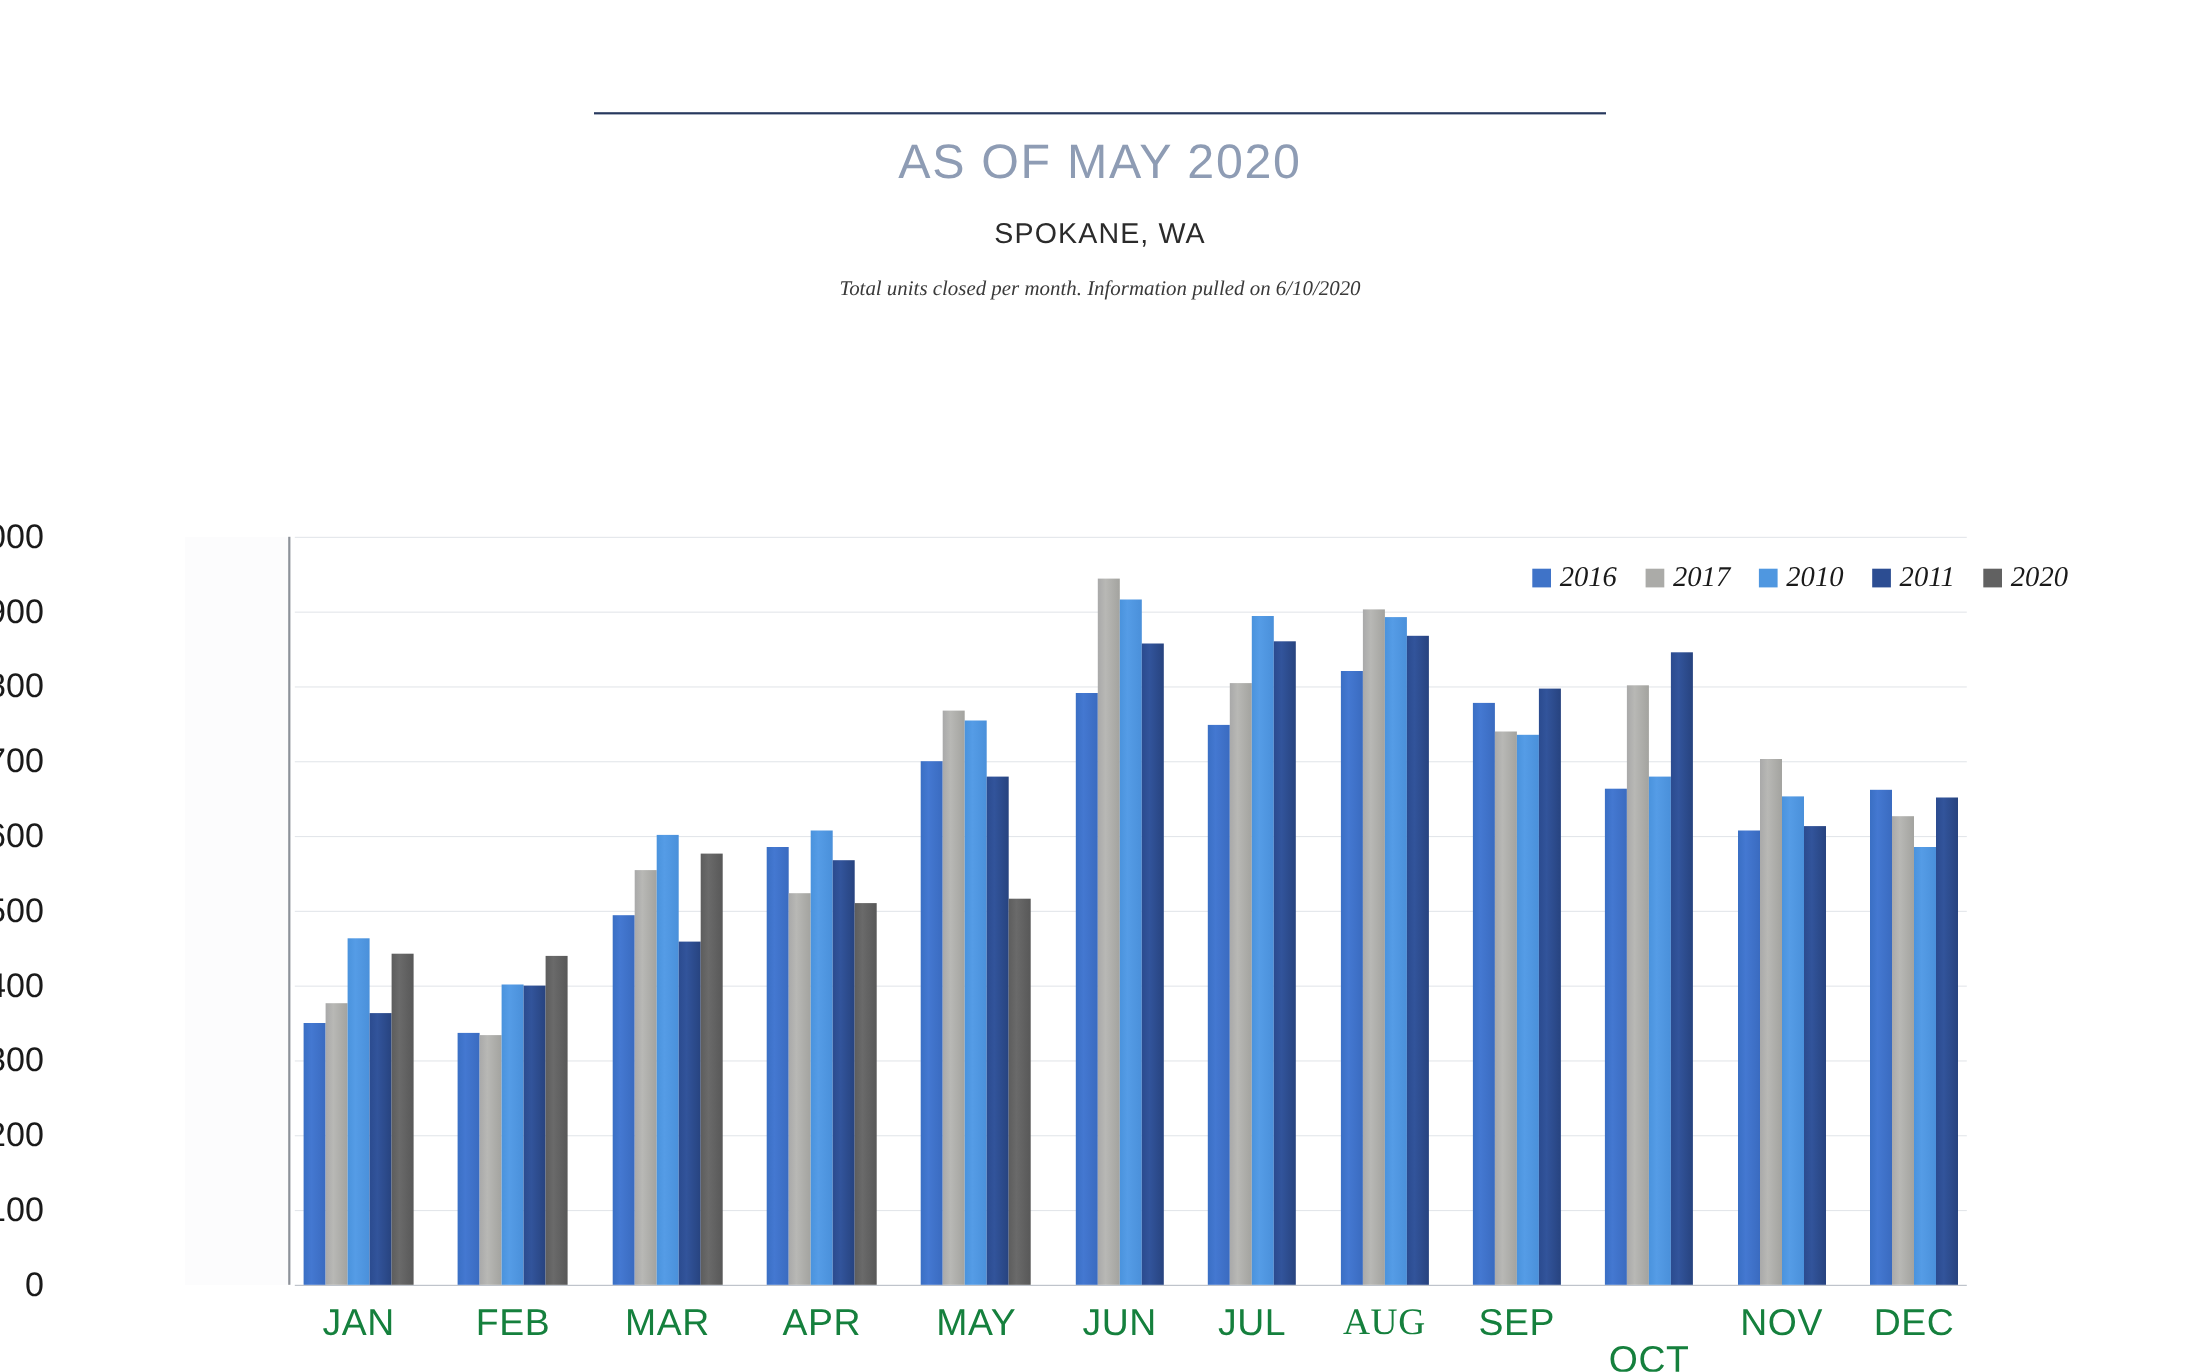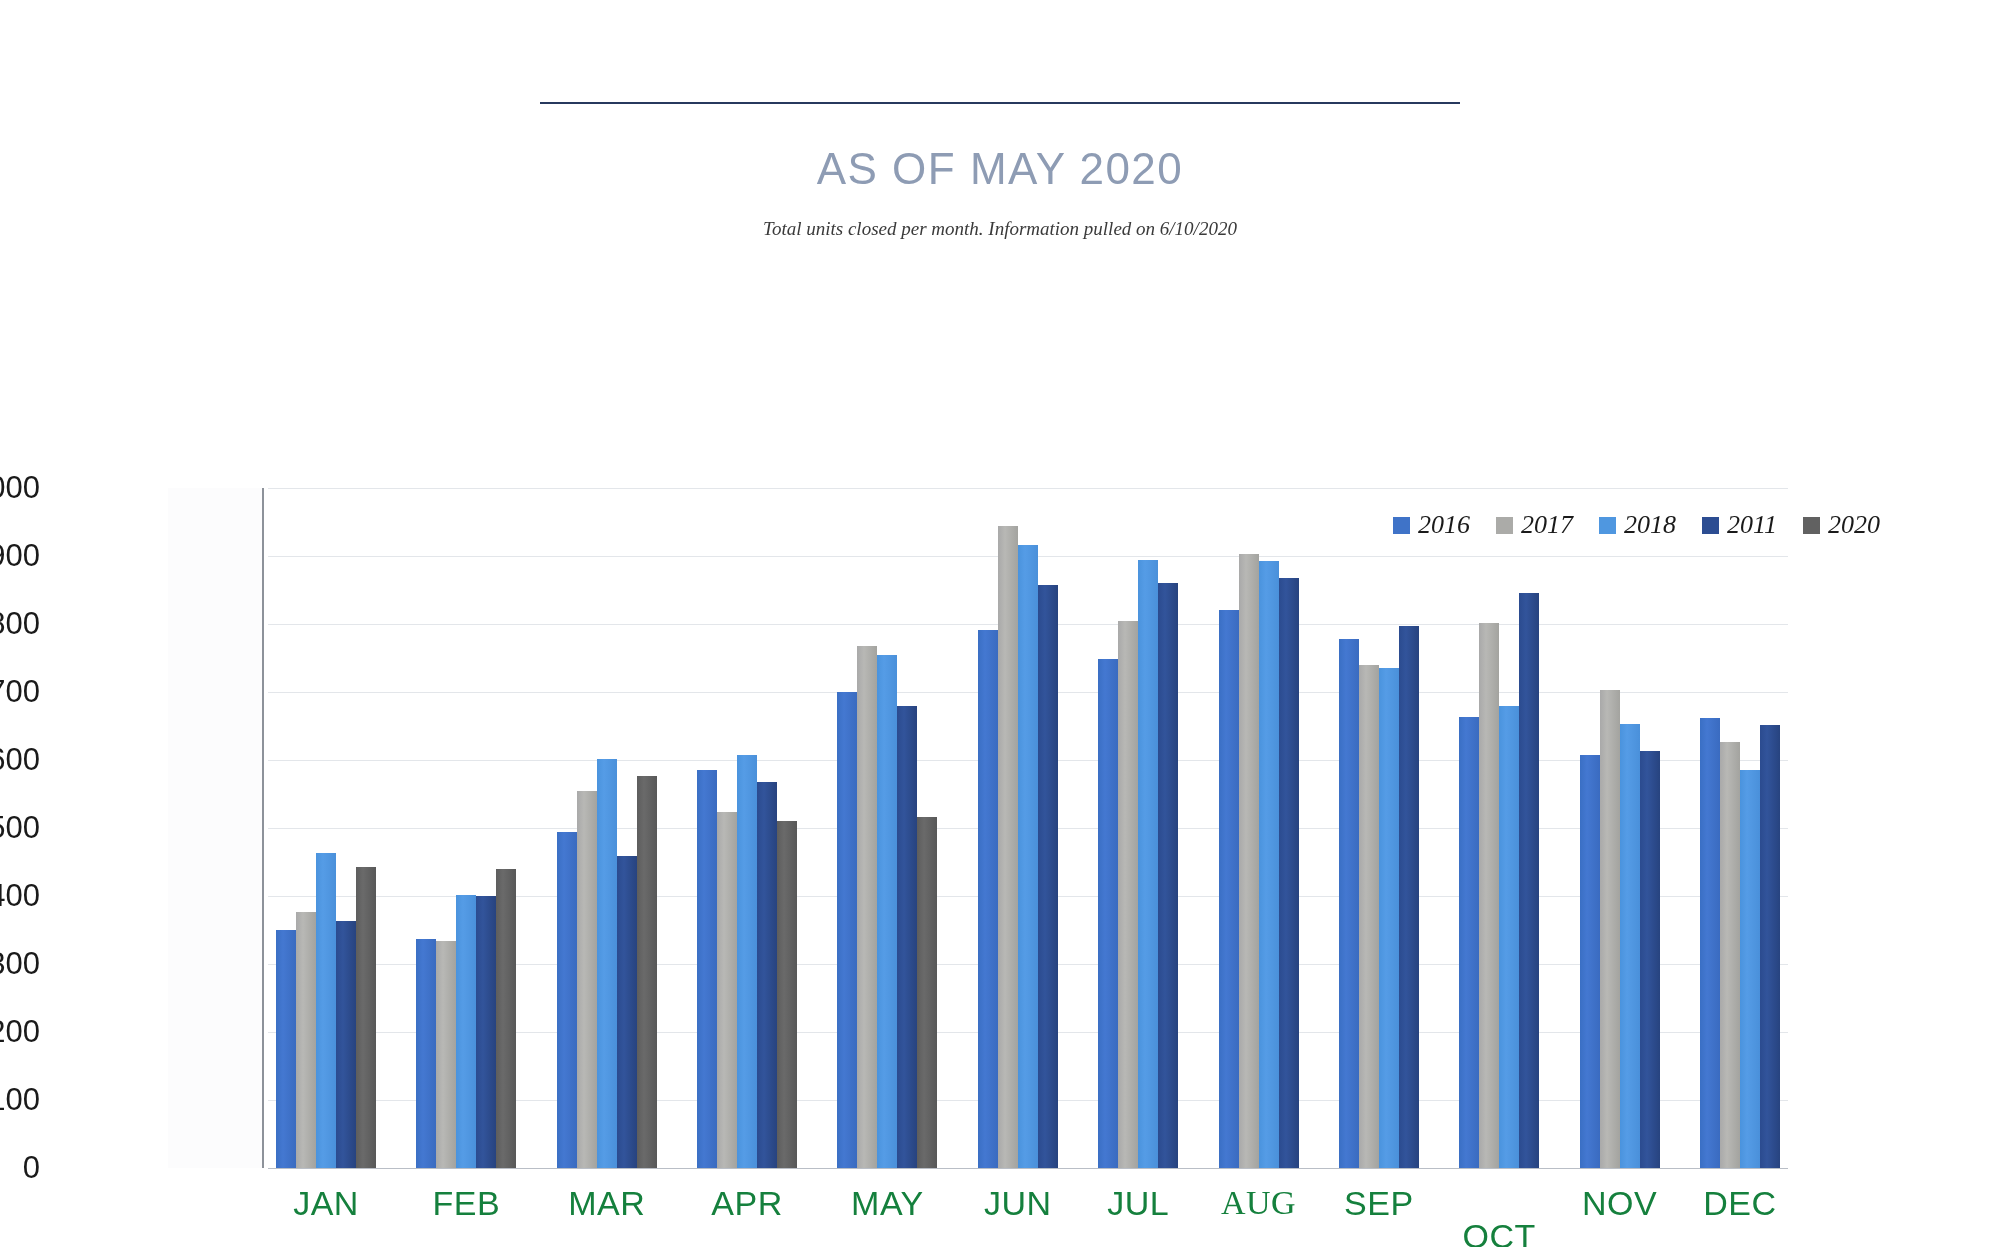--- a/index.html
+++ b/index.html
@@ -26,21 +26,21 @@
     line-height: 1.05;
     font-family: "Liberation Sans", sans-serif;
   }
   .title-rule {
     width: 920px;
     height: 2px;
     background: #27395e;
     margin: 14px auto 0 auto;
   }
   .sub-title {
-    margin-top: 40px;
+    margin-top: 19px;
     font-size: 44px;
     letter-spacing: 1.5px;
     color: #8e9cb4;
     font-weight: 400;
   }
   .region {
     margin-top: 24px;
     font-size: 26px;
     letter-spacing: 1.0px;
     color: #2b2b2b;
@@ -165,37 +165,38 @@
   }
 </style>
 </head>
 <body>
 
 <div id="page">
 
   <div class="header">
     <div class="title-rule"></div>
     <div class="sub-title">AS OF MAY 2020</div>
+    <div class="region">SPOKANE, WA</div>
     <div class="note">Total units closed per month.  Information pulled on 6/10/2020</div>
   </div>
 
   <div id="chart-wrap">
 
     <div id="legend">
         <div class="legend-item">
           <span class="legend-swatch" style="background: rgb(63, 115, 200);"></span>
           <span class="legend-label">2016</span>
         </div>
         <div class="legend-item">
           <span class="legend-swatch" style="background: rgb(171, 171, 168);"></span>
           <span class="legend-label">2017</span>
         </div>
         <div class="legend-item">
           <span class="legend-swatch" style="background: rgb(79, 151, 224);"></span>
-          <span class="legend-label">2018</span>
+          <span class="legend-label">2010</span>
         </div>
         <div class="legend-item">
           <span class="legend-swatch" style="background: rgb(44, 77, 146);"></span>
           <span class="legend-label">2011</span>
         </div>
         <div class="legend-item">
           <span class="legend-swatch" style="background: rgb(97, 97, 97);"></span>
           <span class="legend-label">2020</span>
         </div>
       </div>

